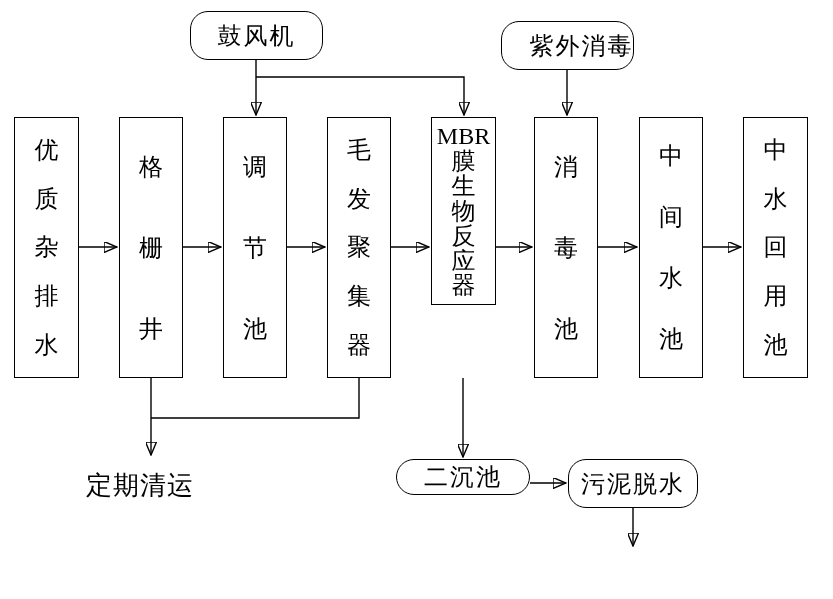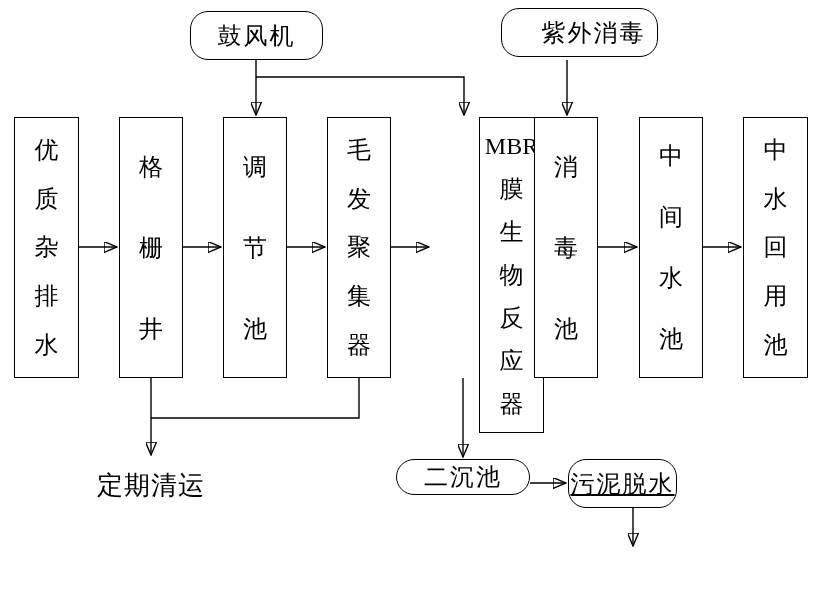--- a/index.html
+++ b/index.html
@@ -40,21 +40,21 @@
     padding: 8px 0;
   }
   .vbox div {
     line-height: 1;
     white-space: nowrap;
   }
   .free-label {
     position: absolute;
     font-size: 26px;
     letter-spacing: 1px;
-    text-align: center;
+    text-align: left;
     white-space: nowrap;
   }
   #connectors {
     position: absolute;
     left: 0;
     top: 0;
     pointer-events: none;
   }
   #connectors path, #connectors polyline {
     fill: none;
@@ -92,21 +92,21 @@
 
     <path d="M463,378 L463,457" marker-end="url(#arw)"></path>
 
     <path d="M530,483 L566,483" marker-end="url(#arw)"></path>
 
     <path d="M633,508 L633,546" marker-end="url(#arw)"></path>
   </svg>
 
   <div class="box hbox" style="left:190px; top:11px; width:133px; height:49px;">鼓风机</div>
 
-  <div class="box hbox" style="left:501px; top:8px; width:157px; height:49px;padding-left:28px;">紫外消毒</div>
+  <div class="box hbox" style="left:501px; top:21px; width:133px; height:49px;padding-left:28px;">紫外消毒</div>
 
   <div class="box vbox" style="left:14px;  top:117px; width:65px; height:261px;">
       <div>优</div>
       <div>质</div>
       <div>杂</div>
       <div>排</div>
       <div>水</div>
     </div>
 
   <div class="box vbox" style="left:119px; top:117px; width:64px; height:261px;">
@@ -122,21 +122,21 @@
     </div>
 
   <div class="box vbox" style="left:327px; top:117px; width:64px; height:261px;">
       <div>毛</div>
       <div>发</div>
       <div>聚</div>
       <div>集</div>
       <div>器</div>
     </div>
 
-  <div class="box vbox" style="left:431px; top:117px; width:65px; height:316px; padding:6px 0;margin-left:48px;">
+  <div class="box vbox" style="left:431px; top:117px; width:65px; height:188px; padding:6px 0;">
       <div>MBR</div>
       <div>膜</div>
       <div>生</div>
       <div>物</div>
       <div>反</div>
       <div>应</div>
       <div>器</div>
     </div>
 
   <div class="box vbox" style="left:534px; top:117px; width:64px; height:261px;">
@@ -155,18 +155,18 @@
   <div class="box vbox" style="left:743px; top:117px; width:65px; height:261px;">
       <div>中</div>
       <div>水</div>
       <div>回</div>
       <div>用</div>
       <div>池</div>
     </div>
 
   <div class="box hbox" style="left:396px; top:459px; width:134px; height:36px;">二沉池</div>
 
-  <div class="box hbox" style="left:568px; top:459px; width:109px; height:49px;text-decoration:underline;">污泥脱水</div>
+  <div class="box hbox" style="left:568px; top:459px; width:130px; height:49px;">污泥脱水</div>
 
   <div class="free-label" style="left:86px; top:468px; width:130px;">定期清运</div>
 
 
 </div>
 
 </body></html>

